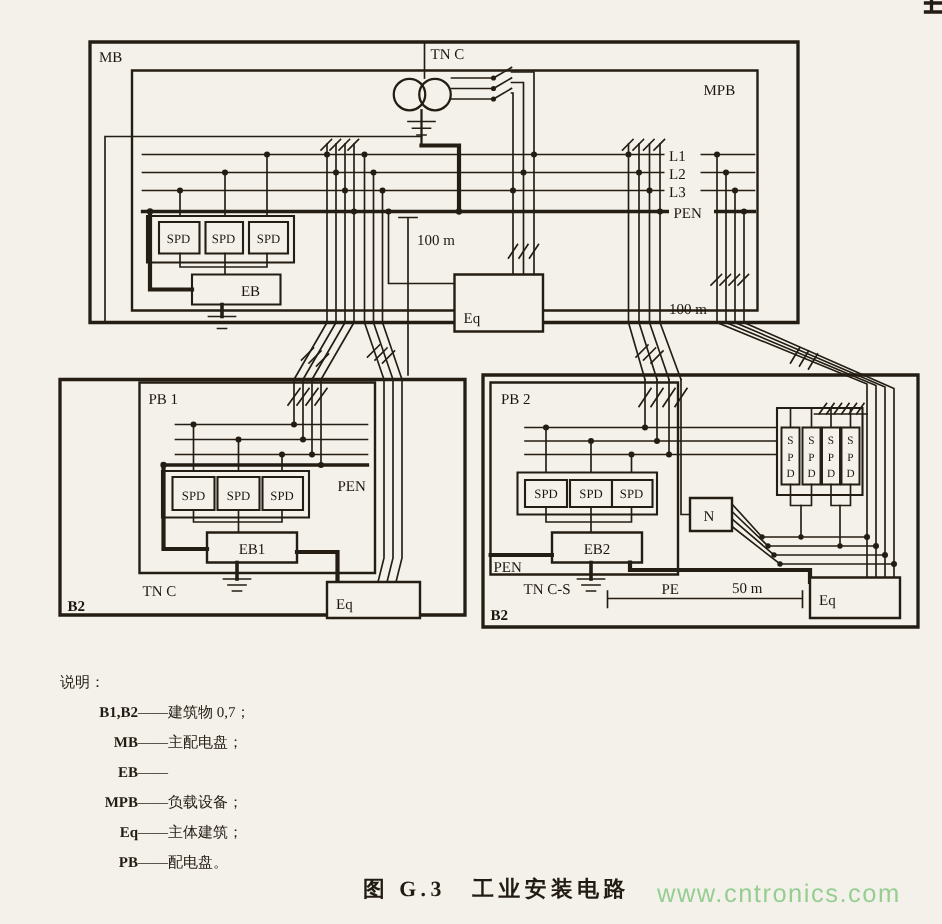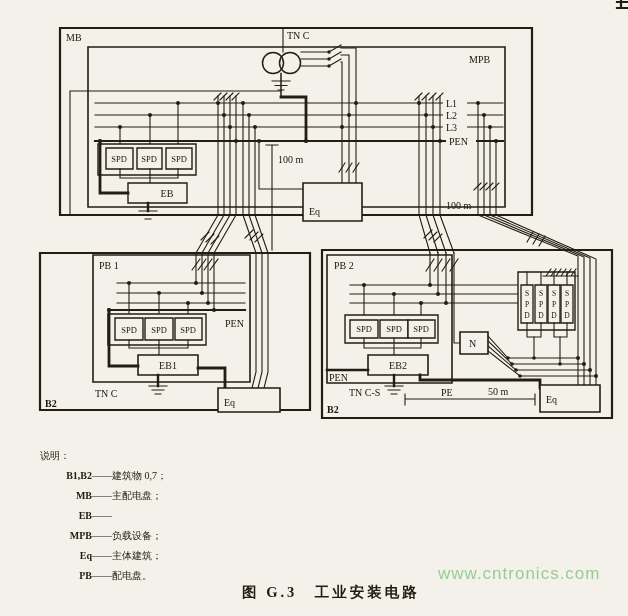--- a/index.html
+++ b/index.html
@@ -18,21 +18,21 @@
   .mask{fill:#f3f1ea;stroke:none;}
   text {font-family:"Liberation Serif",serif;fill:#1c150d;font-size:10px;}
   .t9  {font-size:8.5px;}
   .t7  {font-size:7.5px;}
   .bold{font-weight:bold;}
   .mid {text-anchor:middle;}
   .legend{position:absolute;left:40px;top:446px;font-size:10px;line-height:20px;}
   .legend .row{display:flex;white-space:pre;}
   .legend .term{display:inline-block;width:52px;text-align:right;font-weight:bold;}
   .caption{position:absolute;left:242px;top:583px;font-size:14.5px;font-weight:bold;letter-spacing:3px;}
-  .watermark{position:absolute;left:438px;top:564px;font-size:17px;letter-spacing:1px;
+  .watermark{position:absolute;left:438px;top:586px;font-size:17px;letter-spacing:1px;
              font-family:"Liberation Sans",sans-serif;opacity:.8;}
 </style>
 </head>
 <body>
 
 <div class="stage">
 
 <svg width="628" height="450" viewBox="0 0 628 450">
 
   <g>

